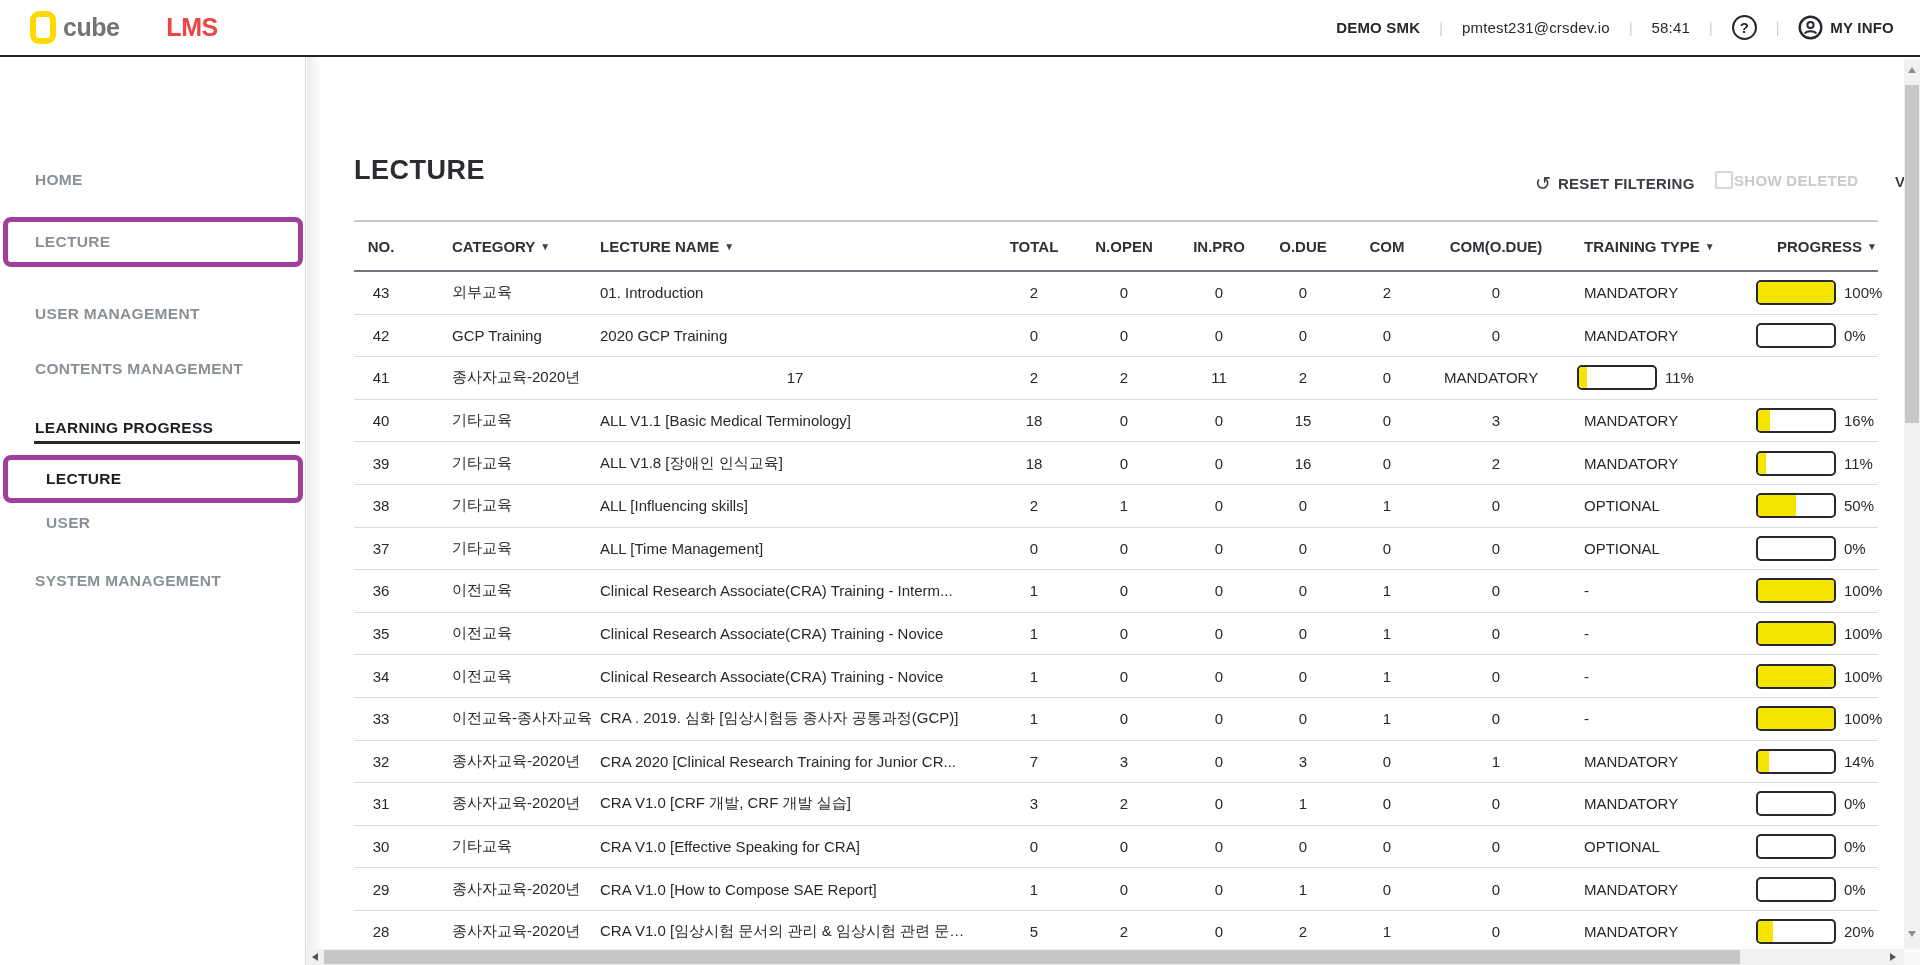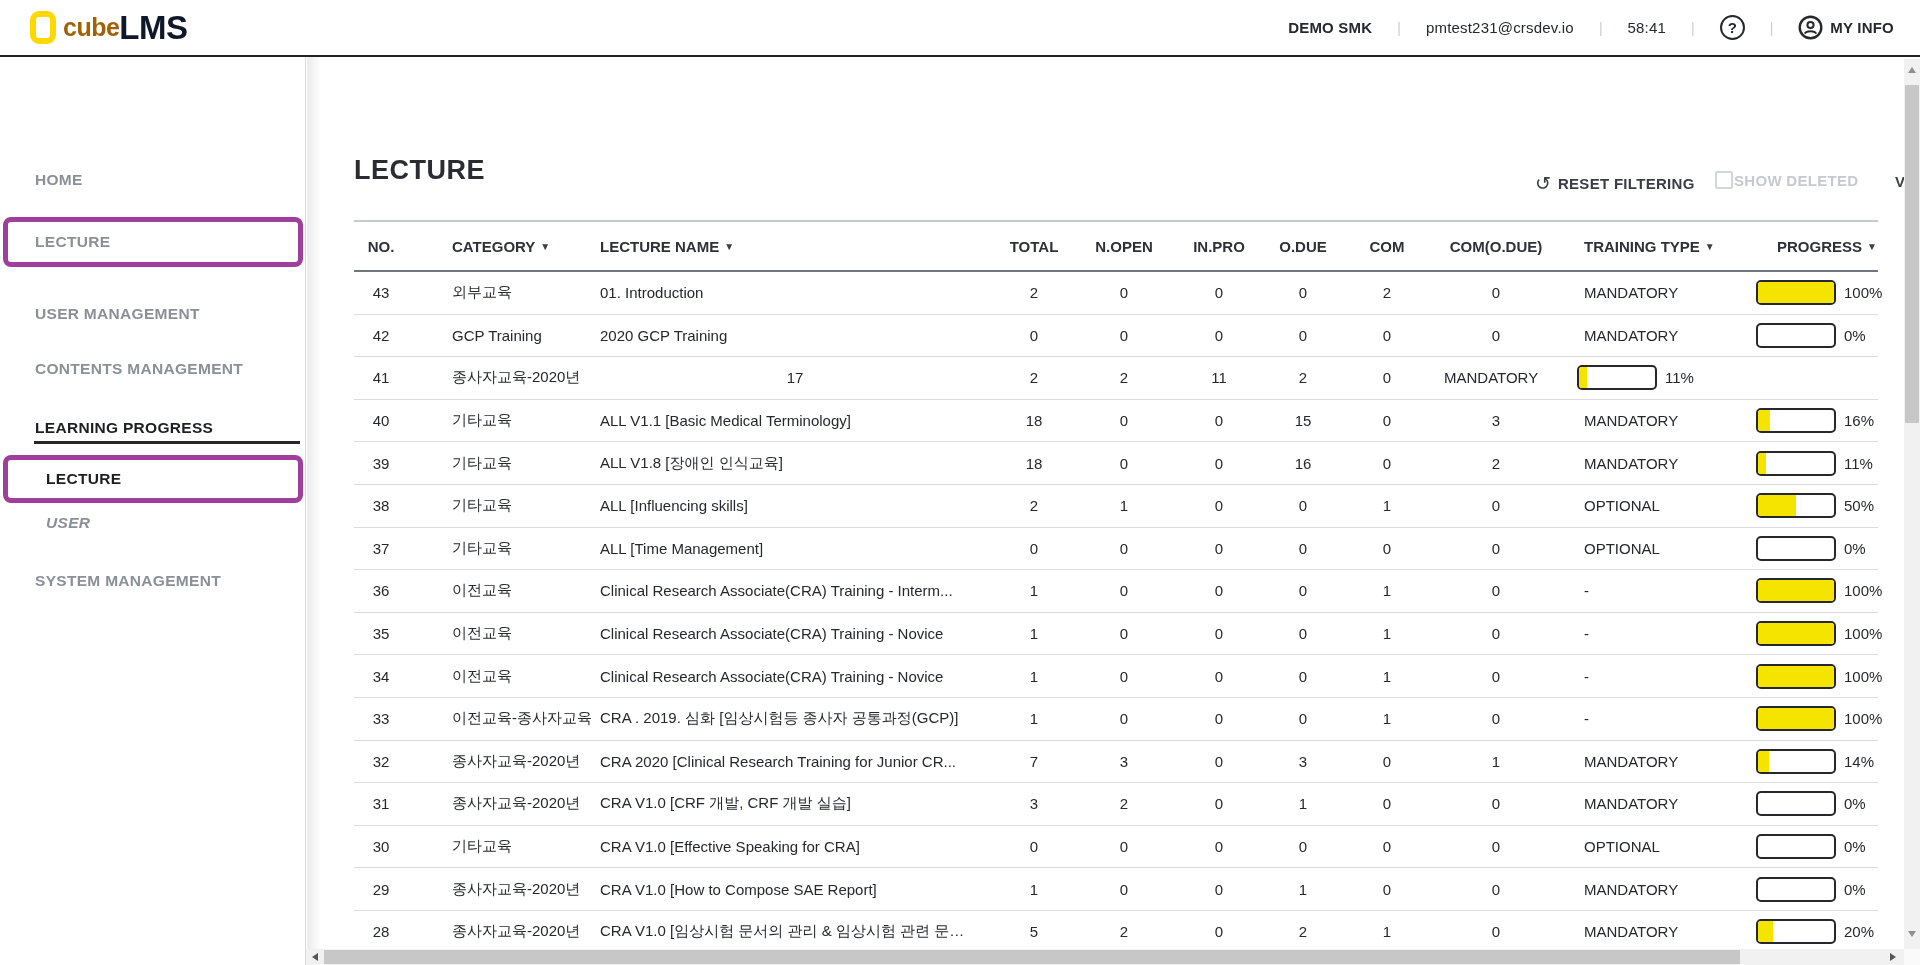--- a/index.html
+++ b/index.html
@@ -6,39 +6,39 @@
   html,body { width:1920px; height:965px; overflow:hidden; background:#fff;
     font-family:"Liberation Sans","DejaVu Sans",sans-serif; color:#26282e; }
   body { position:relative; }
 
   
   .topbar { position:absolute; left:0; top:0; width:1920px; height:57px; background:#fff;
     border-bottom:2px solid #232327; display:flex; align-items:center; justify-content:space-between;
     padding:0 26px 0 30px; z-index:20; }
   .brand { display:flex; align-items:center; }
   .logo-box { width:26px; height:33px; border:6px solid #ffd800; border-radius:9px; margin-right:7px; }
-  .brand-cube { font-size:25px; font-weight:700; color:#a16207; letter-spacing:-0.5px; }
-  .brand-lms  { font-size:33px; font-weight:700; color:#0f172a; letter-spacing:-0.5px; }
-  .topbar-right { display:flex; align-items:center; gap:25px; }
+  .brand-cube { font-size:25px; font-weight:700; color:#737373; letter-spacing:-0.5px; }
+  .brand-lms  { font-size:25px; font-weight:700; color:#ef4444; letter-spacing:-0.5px;margin-left:47px; }
+  .topbar-right { display:flex; align-items:center; gap:19px; }
   .tb-text { font-size:15px; font-weight:700; color:#26282e; letter-spacing:0.2px; }
   .tb-email, .tb-timer { font-weight:400; }
   .tb-sep { color:#c9cdd3; font-size:14px; }
   .help-icon { width:25px; height:25px; border:2.5px solid #26282e; border-radius:50%;
     display:flex; align-items:center; justify-content:center; font-size:15px; font-weight:700; color:#26282e; }
   .myinfo { display:flex; align-items:center; gap:7px; }
 
   
   .sidebar { position:absolute; left:0; top:57px; width:306px; height:908px; background:#fff;
     border-right:1px solid #dadada; z-index:10; }
   .side-shadow { position:absolute; left:307px; top:57px; width:14px; height:908px;
     background:linear-gradient(to right, rgba(0,0,0,0.08), rgba(0,0,0,0)); z-index:1; pointer-events:none; }
   .side-item { position:absolute; left:35px; height:30px; line-height:30px; font-size:15.5px;
     font-weight:700; color:#8b8f98; letter-spacing:0.3px; cursor:pointer; white-space:nowrap; }
   .side-item.dark { color:#1d1e23; }
-  .side-item.sub { left:46px;font-style:italic; }
+  .side-item.sub { left:46px; }
   .si-home { top:108px; }  .si-usermgmt { top:242px; }  .si-contents { top:297px; }
   .si-learning { top:356px;text-align:center; }  .si-user { top:451px; }  .si-sysmgmt { top:509px; }
   .learning-underline { position:absolute; left:34px; top:384px; width:266px; height:3px; background:#26262b; }
   .pbox { position:absolute; left:3px; width:300px; background:#fff; border:5px solid #a03e9c;
     border-radius:8px; cursor:pointer; display:flex; align-items:center; }
   .pbox1 { top:160px; height:50px; }
   .pbox2 { top:398px; height:48px; }
   .pbox .side-label { font-size:15.5px; font-weight:700; letter-spacing:0.3px; }
   .pbox1 .side-label { color:#8b8f98; margin-left:27px; }
   .pbox2 .side-label { color:#1d1e23; margin-left:38px; }

